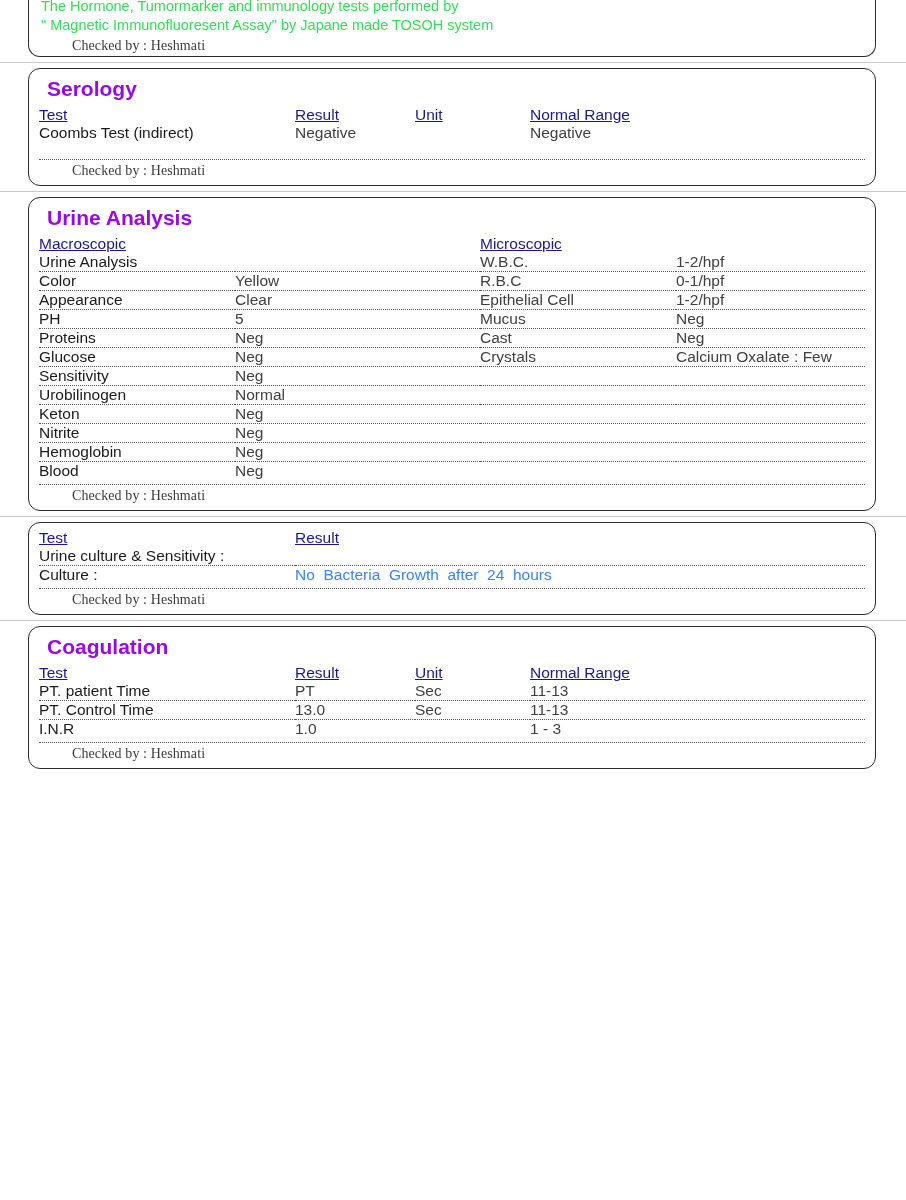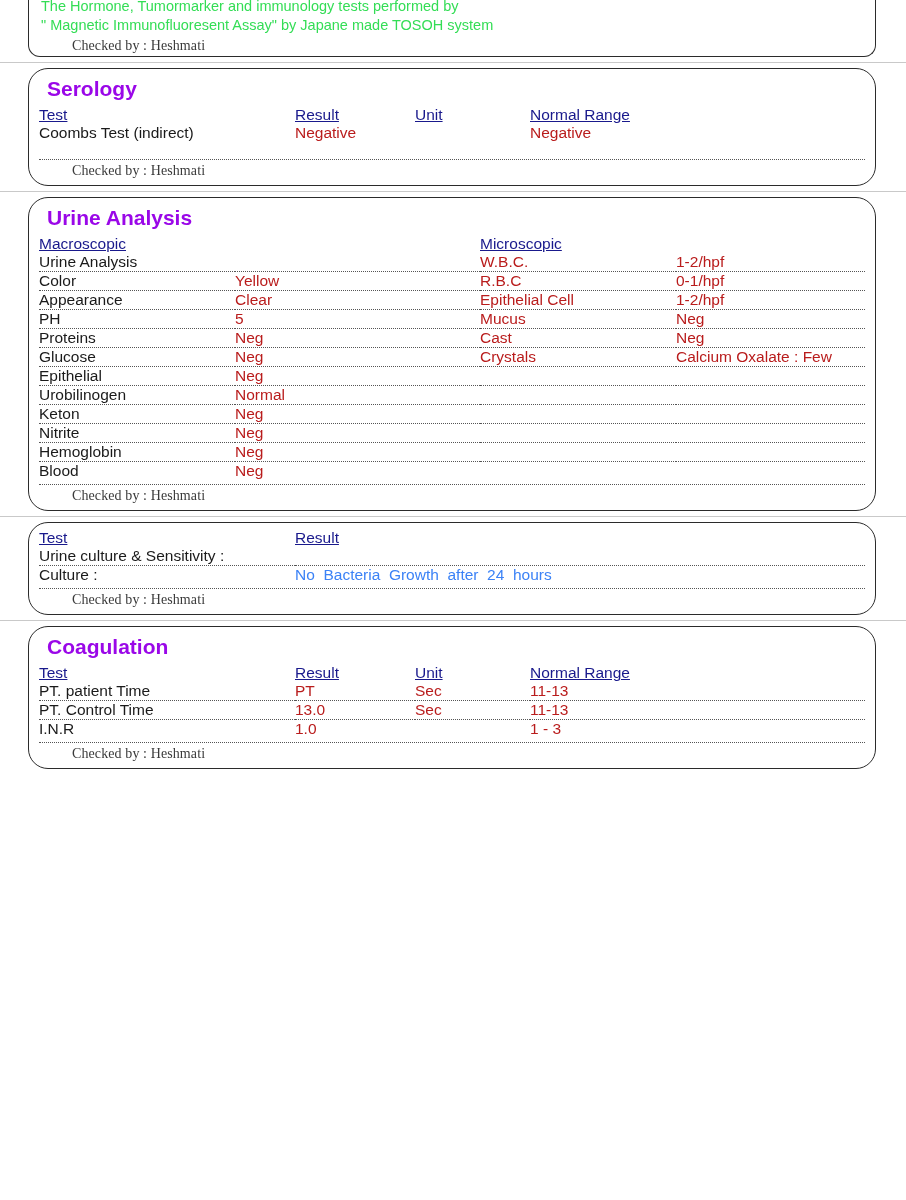--- a/index.html
+++ b/index.html
@@ -21,21 +21,21 @@
     width: 906px;
     height: 1200px;
     background: #ffffff;
   }
 
   
   .card {
     position: relative;
     margin: 0 30px 0 28px;
     border: 1.6px solid #2b2b2b;
-    border-radius: 20px;
+    border-radius: 12px;
     background: #ffffff;
     box-sizing: border-box;
   }
   .card-inner {
     padding: 6px 10px 4px 10px;
   }
 
   .card-gap {
     height: 11px;
     position: relative;
@@ -93,21 +93,21 @@
   .row-line {
     border-top: 1.5px dotted #555;
   }
 
   .c-test {
     color: #1a1a1a;
     font-size: 15.5px;
     white-space: nowrap;
   }
   .c-val {
-    color: #b91c1c;
+    color: #404040;
     font-size: 15.5px;
     white-space: nowrap;
   }
   .c-val-wide {
     color: #3b82f6;
     font-size: 15.5px;
     white-space: pre;
   }
 
   .cellpad {
@@ -267,21 +267,21 @@
         </tr>
 
         <tr class="row-line">
           <td class="c-test cellpad indent">Glucose</td>
           <td class="c-val  cellpad">Neg</td>
           <td class="c-val  cellpad">Crystals</td>
           <td class="c-val  cellpad">Calcium Oxalate : Few</td>
         </tr>
 
         <tr class="row-line">
-          <td class="c-test cellpad indent">Epithelial</td>
+          <td class="c-test cellpad indent">Sensitivity</td>
           <td class="c-val  cellpad">Neg</td>
           <td class="c-val  cellpad"></td>
           <td class="c-val  cellpad"></td>
         </tr>
 
         <tr class="row-line">
           <td class="c-test cellpad indent">Urobilinogen</td>
           <td class="c-val  cellpad">Normal</td>
           <td class="c-val  cellpad"></td>
           <td class="c-val  cellpad"></td>

